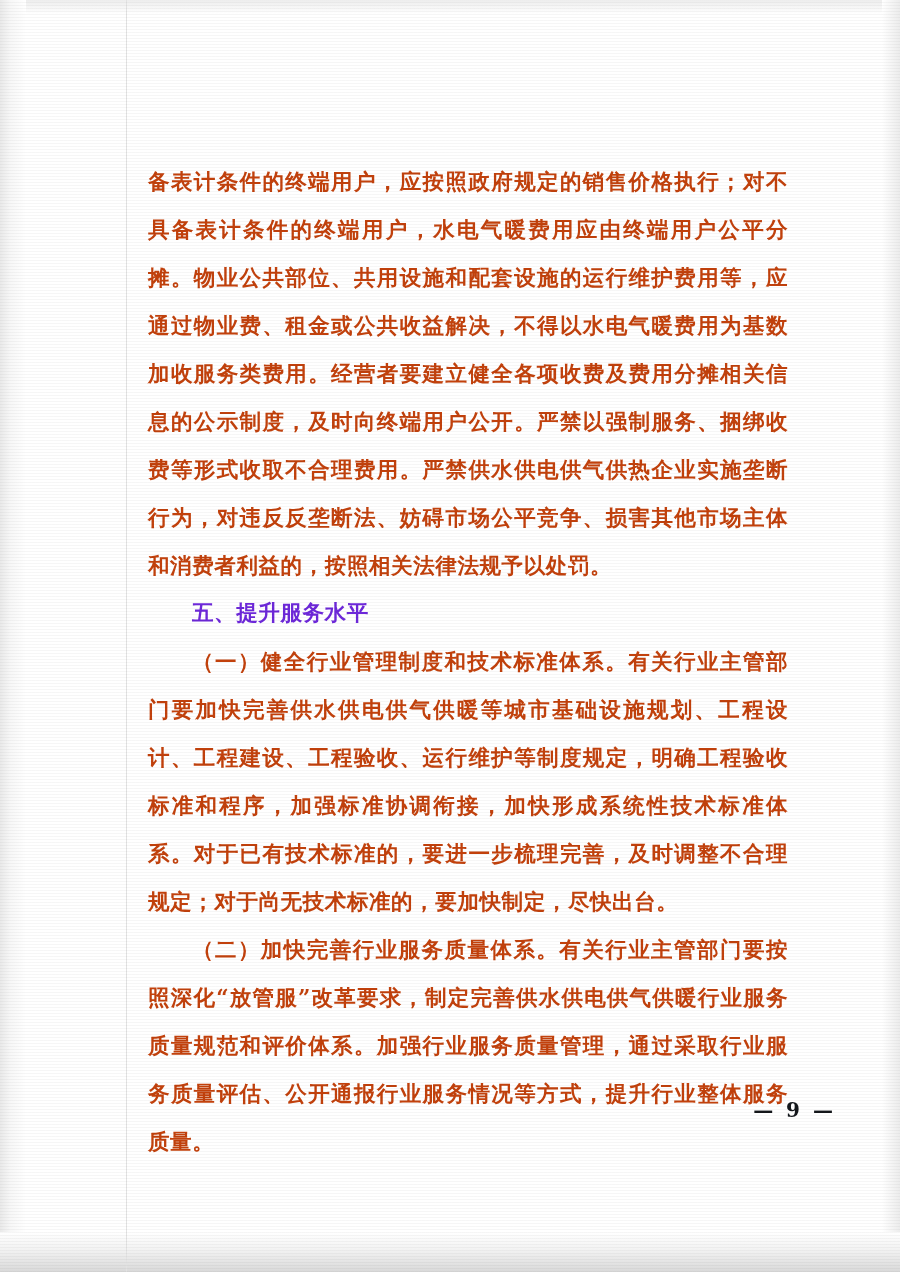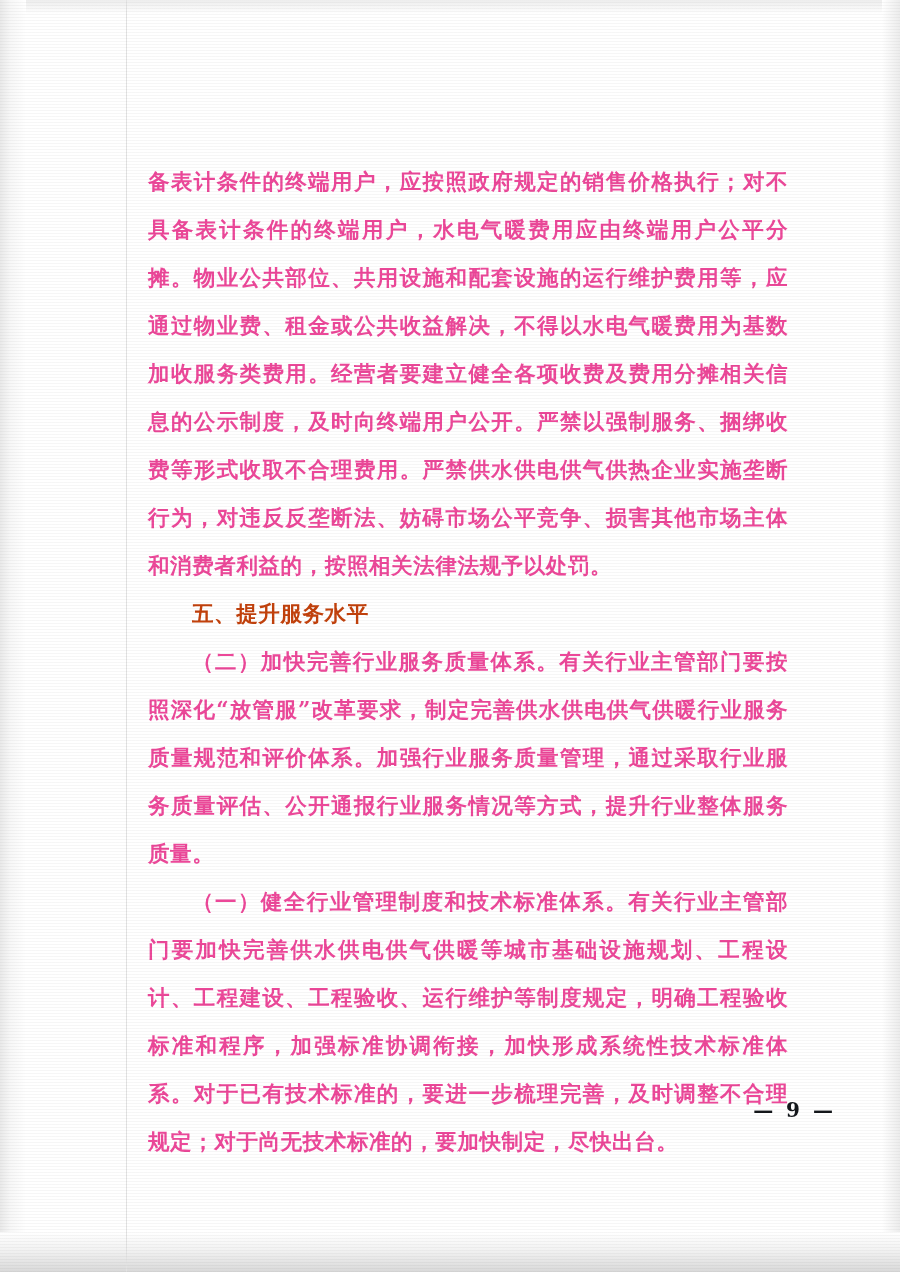--- a/index.html
+++ b/index.html
@@ -53,35 +53,35 @@
     left: 148px;
     top: 158px;
     width: 640px;
   }
   p.para {
     margin: 0 0 0 0;
     font-family: "DejaVu Serif", "Liberation Serif", serif;
     font-size: 21.5px;
     font-weight: bold;
     line-height: 48px;
-    color: #ec4899;
+    color: #c2410c;
     letter-spacing: 0.6px;
     text-align: justify;
     text-justify: inter-ideograph;
   }
   p.indent {
     text-indent: 44px;
   }
   h2.heading {
     margin: 0;
-    font-family: Liberation Serif, serif;
+    font-family: Liberation Mono, monospace;
     font-size: 21.5px;
     font-weight: bold;
     line-height: 48px;
-    color: #c2410c;
+    color: #6d28d9;
     letter-spacing: 0.6px;
     text-indent: 44px;
   }
   .page-number {
     position: absolute;
     left: 0;
     top: 1098px;
     width: 836px;
     text-align: right;
     font-family: "DejaVu Serif", "Liberation Serif", serif;
@@ -109,23 +109,23 @@
   <div class="scan-edge-right"></div>
   <div class="scan-edge-bottom"></div>
   <div class="fold-line"></div>
 
   <div class="body-col">
 
     <p class="para">备表计条件的终端用户，应按照政府规定的销售价格执行；对不具备表计条件的终端用户，水电气暖费用应由终端用户公平分摊。物业公共部位、共用设施和配套设施的运行维护费用等，应通过物业费、租金或公共收益解决，不得以水电气暖费用为基数加收服务类费用。经营者要建立健全各项收费及费用分摊相关信息的公示制度，及时向终端用户公开。严禁以强制服务、捆绑收费等形式收取不合理费用。严禁供水供电供气供热企业实施垄断行为，对违反反垄断法、妨碍市场公平竞争、损害其他市场主体和消费者利益的，按照相关法律法规予以处罚。</p>
 
     <h2 class="heading">五、提升服务水平</h2>
 
+    <p class="para indent">（一）健全行业管理制度和技术标准体系。有关行业主管部门要加快完善供水供电供气供暖等城市基础设施规划、工程设计、工程建设、工程验收、运行维护等制度规定，明确工程验收标准和程序，加强标准协调衔接，加快形成系统性技术标准体系。对于已有技术标准的，要进一步梳理完善，及时调整不合理规定；对于尚无技术标准的，要加快制定，尽快出台。</p>
+
     <p class="para indent">（二）加快完善行业服务质量体系。有关行业主管部门要按照深化“放管服”改革要求，制定完善供水供电供气供暖行业服务质量规范和评价体系。加强行业服务质量管理，通过采取行业服务质量评估、公开通报行业服务情况等方式，提升行业整体服务质量。</p>
-
-    <p class="para indent">（一）健全行业管理制度和技术标准体系。有关行业主管部门要加快完善供水供电供气供暖等城市基础设施规划、工程设计、工程建设、工程验收、运行维护等制度规定，明确工程验收标准和程序，加强标准协调衔接，加快形成系统性技术标准体系。对于已有技术标准的，要进一步梳理完善，及时调整不合理规定；对于尚无技术标准的，要加快制定，尽快出台。</p>
 
 
   </div>
 
   <div class="page-number">— 9 —</div>
 
   <div class="noise"></div>
 </div>
 
 </body></html>

